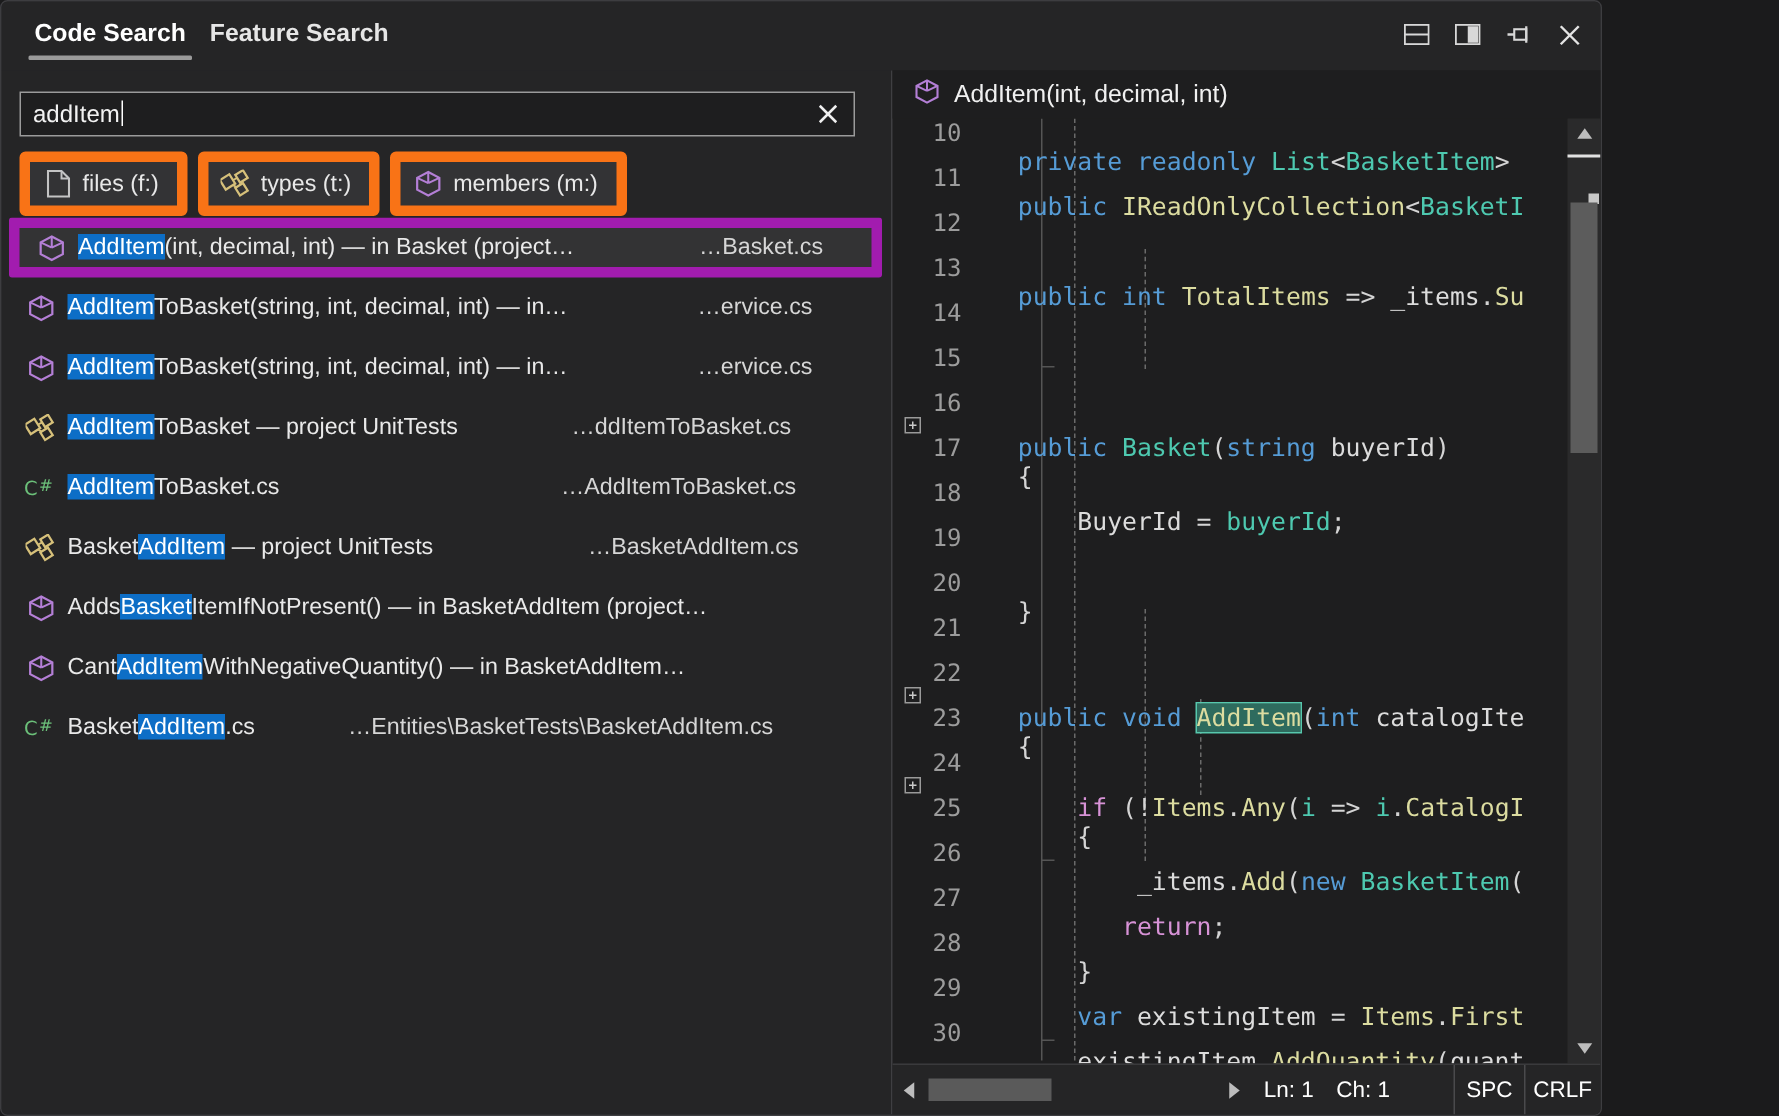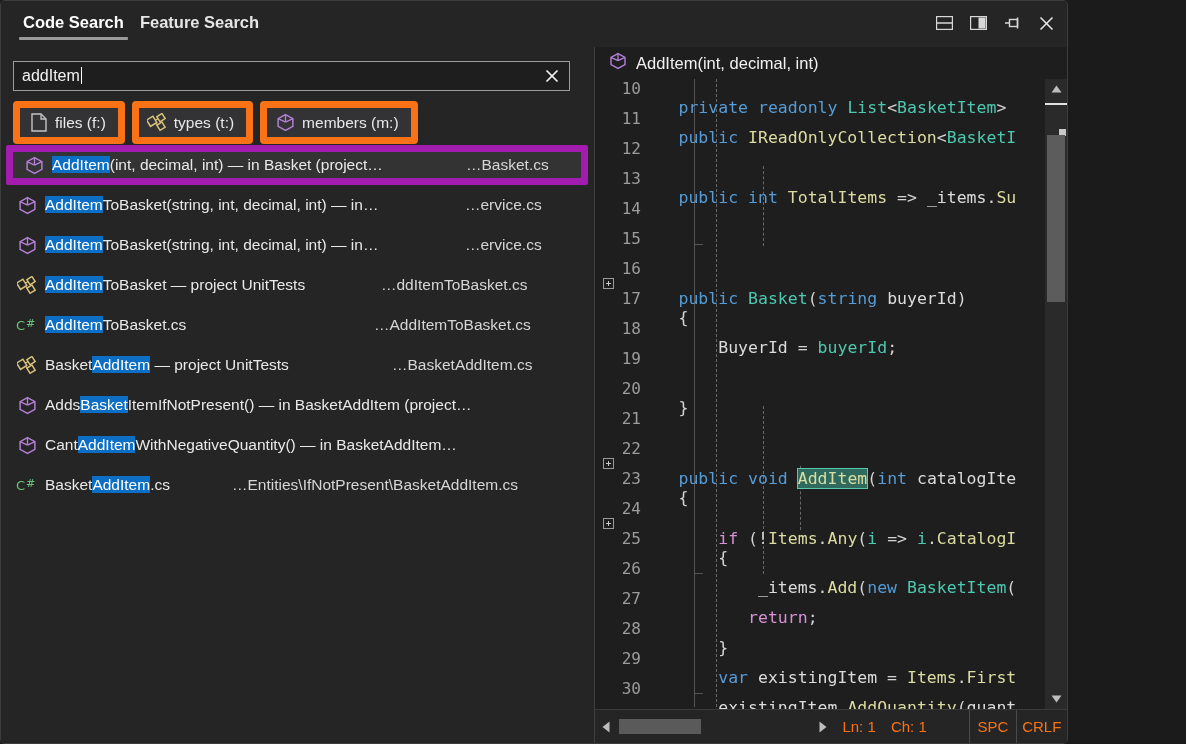--- a/index.html
+++ b/index.html
@@ -208,21 +208,21 @@
     box-sizing:border-box;
   }
   .hscroll{
     position:relative;height:100%;width:322px;display:flex;align-items:center;
   }
   .harrow{width:22px;height:100%;display:flex;align-items:center;justify-content:center;cursor:default;}
   .hthumb{height:15px;background:#5a5a5a;width:82px;margin-left:2px;cursor:default;}
   .htrack{flex:1;height:100%;}
   .stcell{
     height:100%;display:flex;align-items:center;justify-content:center;
-    font-size:15px;color:#f97316;box-sizing:border-box;
+    font-size:15px;color:#ffffff;box-sizing:border-box;
     cursor:default;
   }
   .stcell.bordered{border-left:1px solid #4a4a4c;border-right:1px solid #4a4a4c;margin-left:36px;}
 </style>
 </head>
 <body>
 
 <div id="root">
 
   <div class="titlebar">
@@ -420,21 +420,21 @@
         <div class="row">
           <div class="ricon">
             <span style="display: flex; align-items: center; justify-content: center;">
               <svg width="24" height="18" viewBox="0 0 24 18">
                 <text x="1" y="14" font-family="DejaVu Sans, sans-serif" font-size="13" fill="#6cc07a">C</text>
                 <text x="11" y="11" font-family="DejaVu Sans, sans-serif" font-size="11" fill="#6cc07a">#</text>
               </svg>
             </span>
           </div>
           <span class="rlabel"><span>Basket</span><span class="hl">AddItem</span><span>.cs</span></span>
-          <span class="rpath" style="left: 226px;">…Entities\IfNotPresent\BasketAddItem.cs</span>
+          <span class="rpath" style="left: 226px;">…Entities\BasketTests\BasketAddItem.cs</span>
         </div>
       </div>
   </div>
 
   <div class="rightpanel">
 
     <div class="codehdr">
       <span>
         <svg width="18" height="18" viewBox="0 0 18 18">
           <path d="M9 1.6 L16 5.3 L16 12.7 L9 16.4 L2 12.7 L2 5.3 Z" fill="none" stroke="#b47fd6" stroke-width="1.4"></path>

